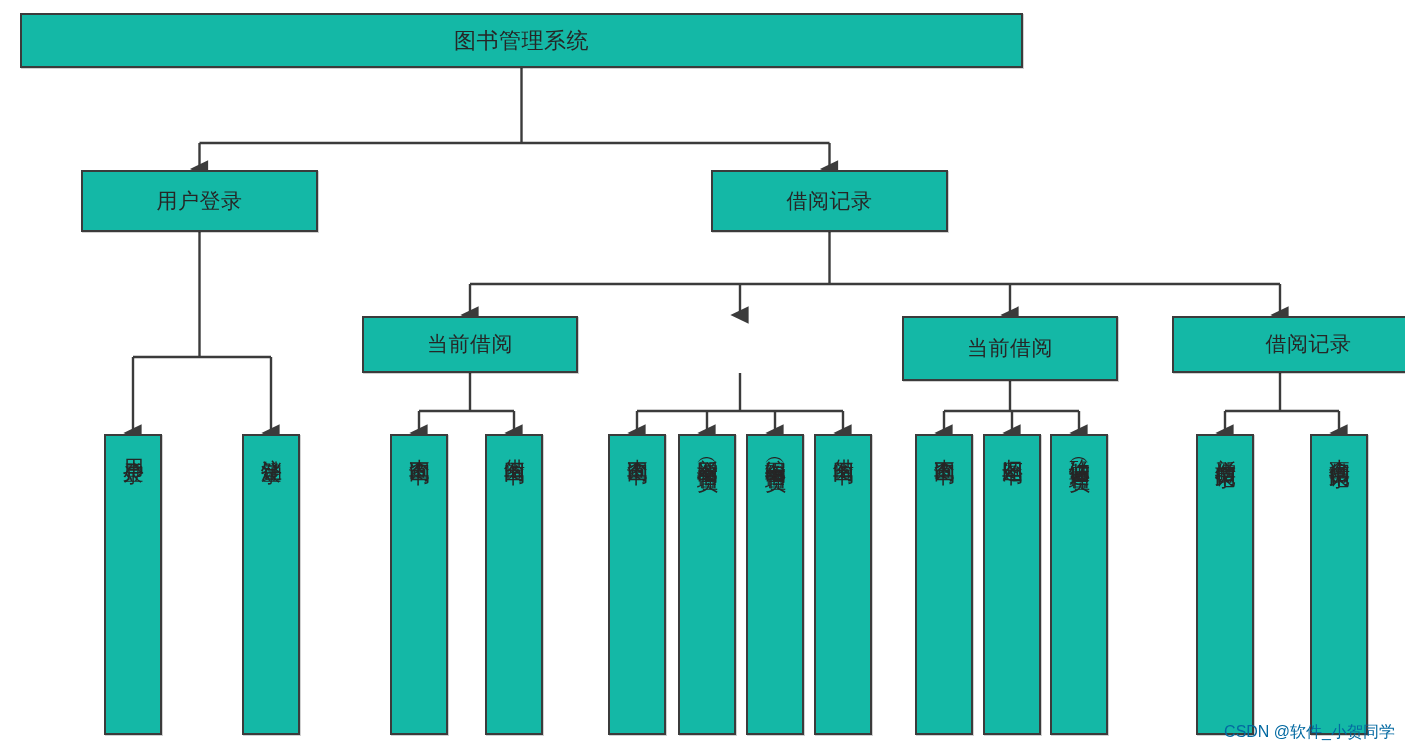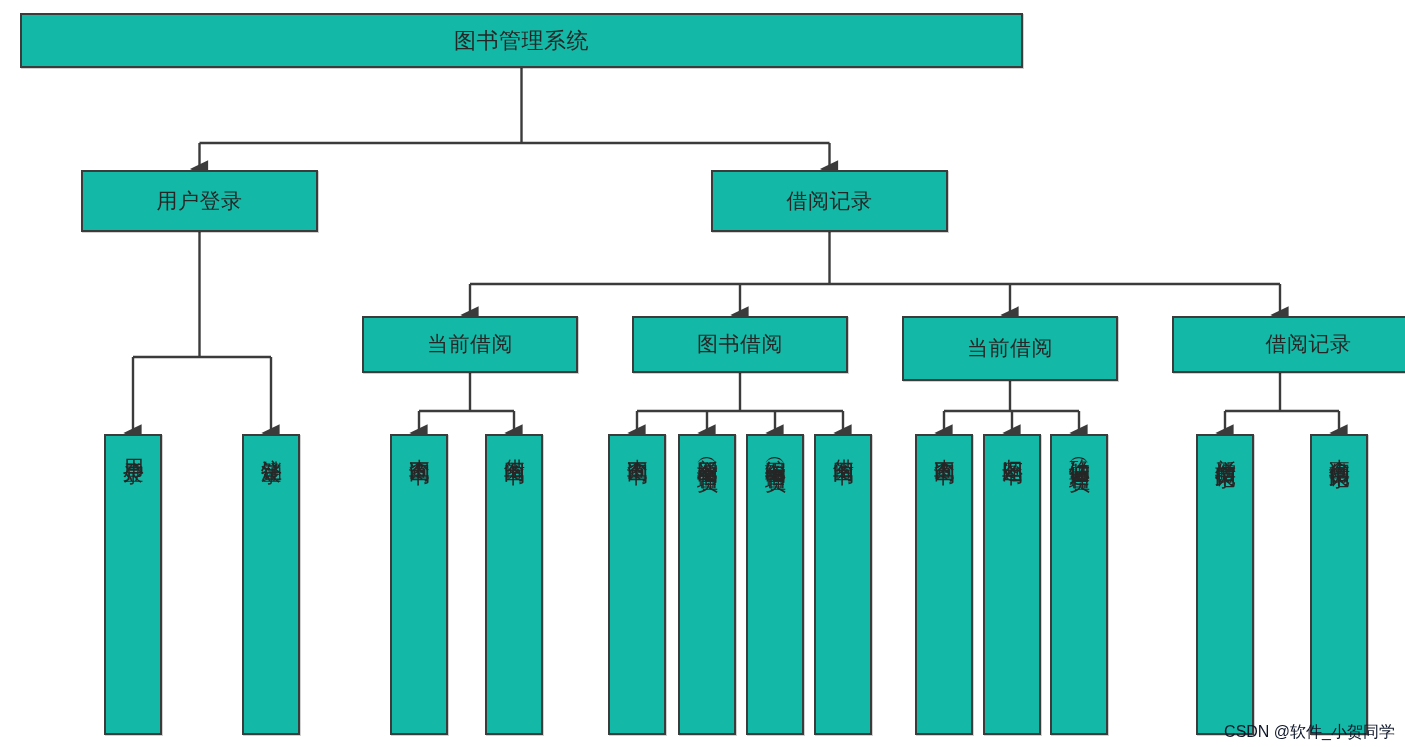--- a/index.html
+++ b/index.html
@@ -57,21 +57,21 @@
     white-space: nowrap;
   }
   .node.root .label {
     font-size: 22px;
   }
   #watermark {
     position: absolute;
     right: 10px;
     bottom: 4px;
     font-size: 16px;
-    color: #0f172a;
+    color: #0369a1;
     white-space: nowrap;
     user-select: none;
   }
 </style>
 </head>
 <body>
 
 <div id="canvas">
   <svg class="edges" viewBox="0 0 1405 747">
     <defs>
@@ -123,23 +123,20 @@
   <div class="node horizontal" style="left: 81px; top: 170px; width: 237px; height: 62px;">
     <span class="label">用户登录</span>
   </div>
   <div class="node horizontal" style="left: 711px; top: 170px; width: 237px; height: 62px;">
     <span class="label">借阅记录</span>
   </div>
 
   <div class="node horizontal" style="left: 362px; top: 316px; width: 216px; height: 57px;">
     <span class="label">当前借阅</span>
   </div>
-  <div class="node horizontal" style="left: 632px; top: 316px; width: 216px; height: 57px;">
-    <span class="label">图书借阅</span>
-  </div>
   <div class="node horizontal" style="left: 902px; top: 316px; width: 216px; height: 65px;">
     <span class="label">当前借阅</span>
   </div>
   <div class="node horizontal" style="left: 1172px; top: 316px; width: 252px; height: 57px; padding-left: 21px;">
     <span class="label">借阅记录</span>
   </div>
 
   <div class="node vertical" style="left: 104px; top: 434px; width: 58px; height: 301px;">
     <span class="label">用户登录</span>
   </div>

